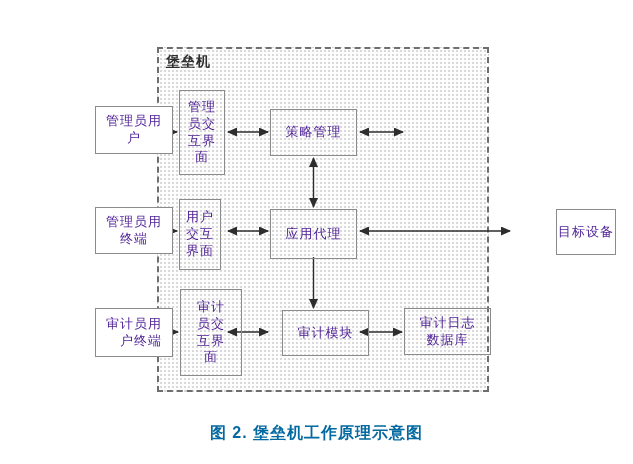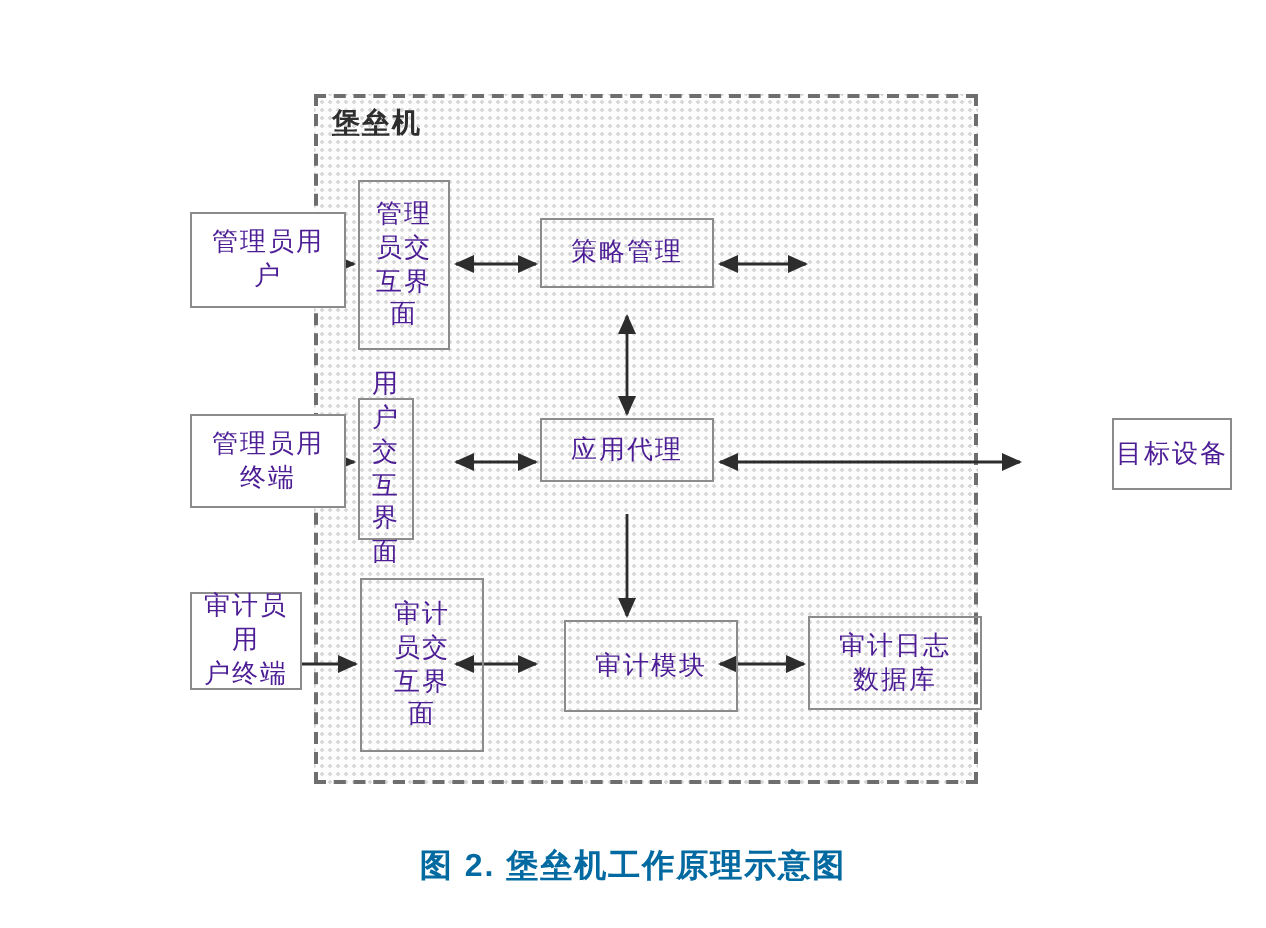--- a/index.html
+++ b/index.html
@@ -49,34 +49,34 @@
     line-height: 1.3;
     color: #4c1d95;
     white-space: pre-line;
     letter-spacing: 1px;
   }
   .node.outside { background: #ffffff; margin-left: 44px; }
   .node.inside  { background: transparent; }
 
   #n-admin-user    { left: 51px;  top: 106px; width: 78px; height: 48px; }
   #n-ops-user      { left: 51px;  top: 207px; width: 78px; height: 47px; }
-  #n-auditor-user  { left: 51px;  top: 296px; width: 56px; height: 49px; }
+  #n-auditor-user  { left: 51px;  top: 308px; width: 78px; height: 49px; text-align: right; }
 
   #n-admin-iface   { left: 179px; top: 90px;  width: 46px; height: 85px; }
-  #n-user-iface    { left: 179px; top: 199px; width: 28px; height: 71px; }
+  #n-user-iface    { left: 179px; top: 199px; width: 42px; height: 71px; }
   #n-auditor-iface { left: 180px; top: 289px; width: 62px; height: 87px; }
 
-  #n-policy-mgmt   { left: 270px; top: 109px; width: 87px; height: 35px; }
-  #n-app-proxy     { left: 270px; top: 209px; width: 87px; height: 32px; }
+  #n-policy-mgmt   { left: 270px; top: 109px; width: 87px; height: 47px; }
+  #n-app-proxy     { left: 270px; top: 209px; width: 87px; height: 50px; }
   #n-audit-module  { left: 270px; top: 310px; width: 87px; height: 46px; margin-left: 12px; }
 
   #n-policy-db     { left: 405px; top: 107px; width: 69px; height: 48px; }
   #n-audit-log-db  { left: 404px; top: 308px; width: 87px; height: 47px; }
 
-  #n-target-device { left: 512px; top: 209px; width: 60px; height: 36px; }
+  #n-target-device { left: 512px; top: 209px; width: 60px; height: 46px; }
 
   .connectors {
     position: absolute;
     left: 0; top: 0;
     width: 633px;
     height: 464px;
     pointer-events: none;
   }
   .connectors line {
     stroke: #2d2d2d;

